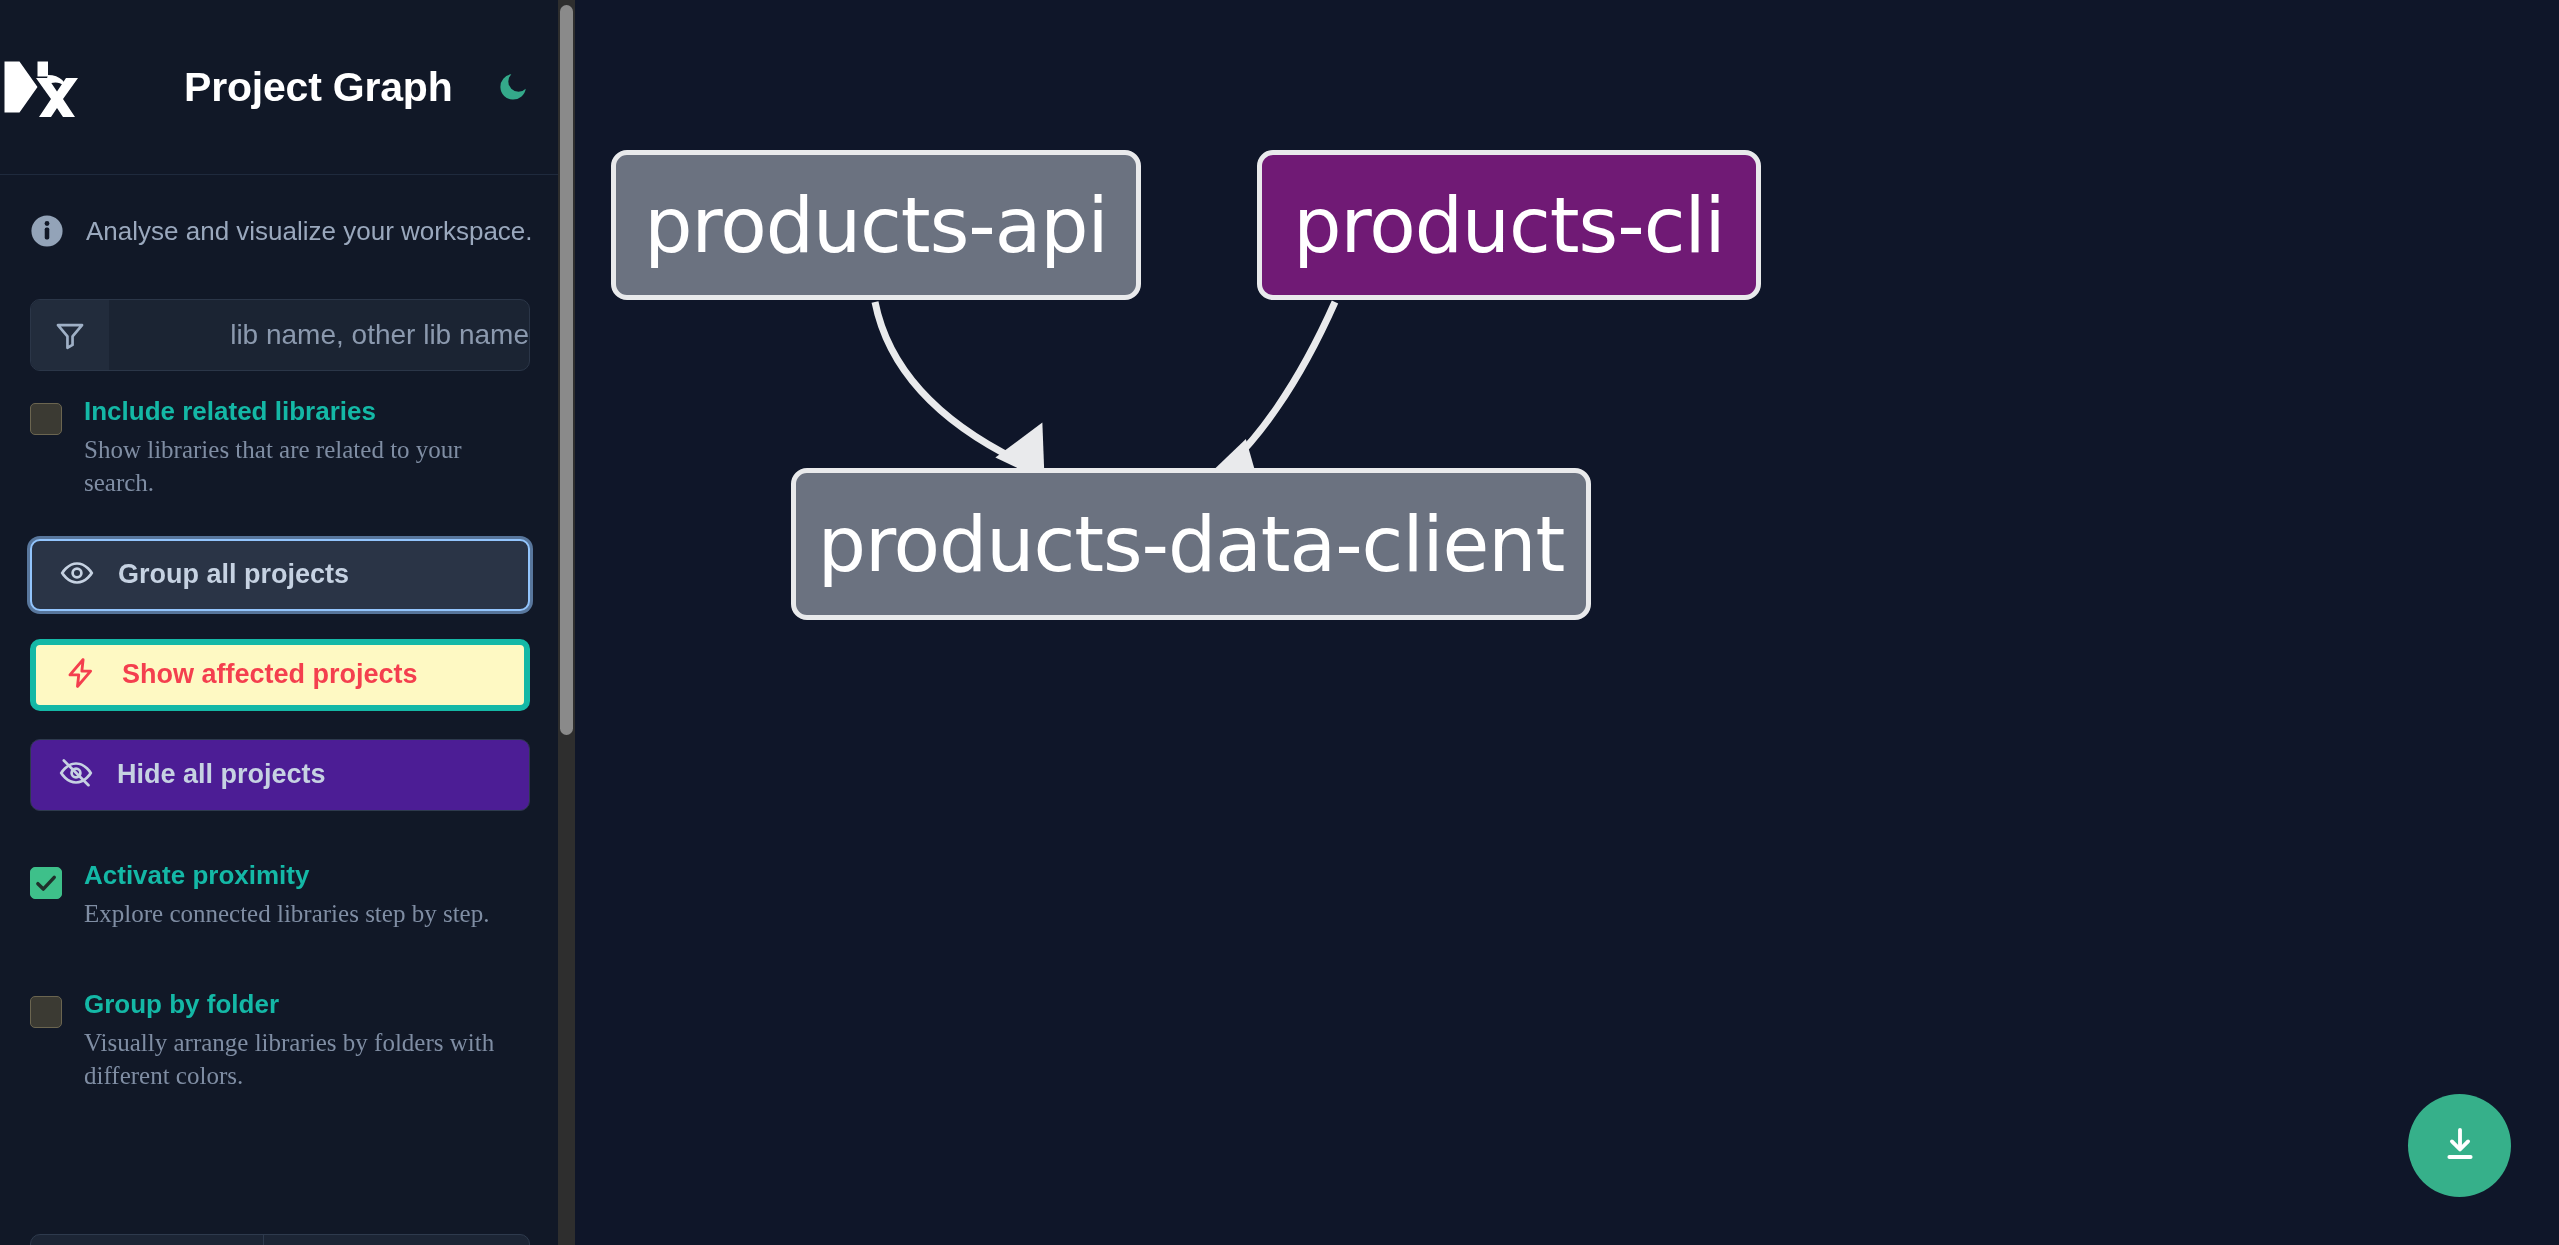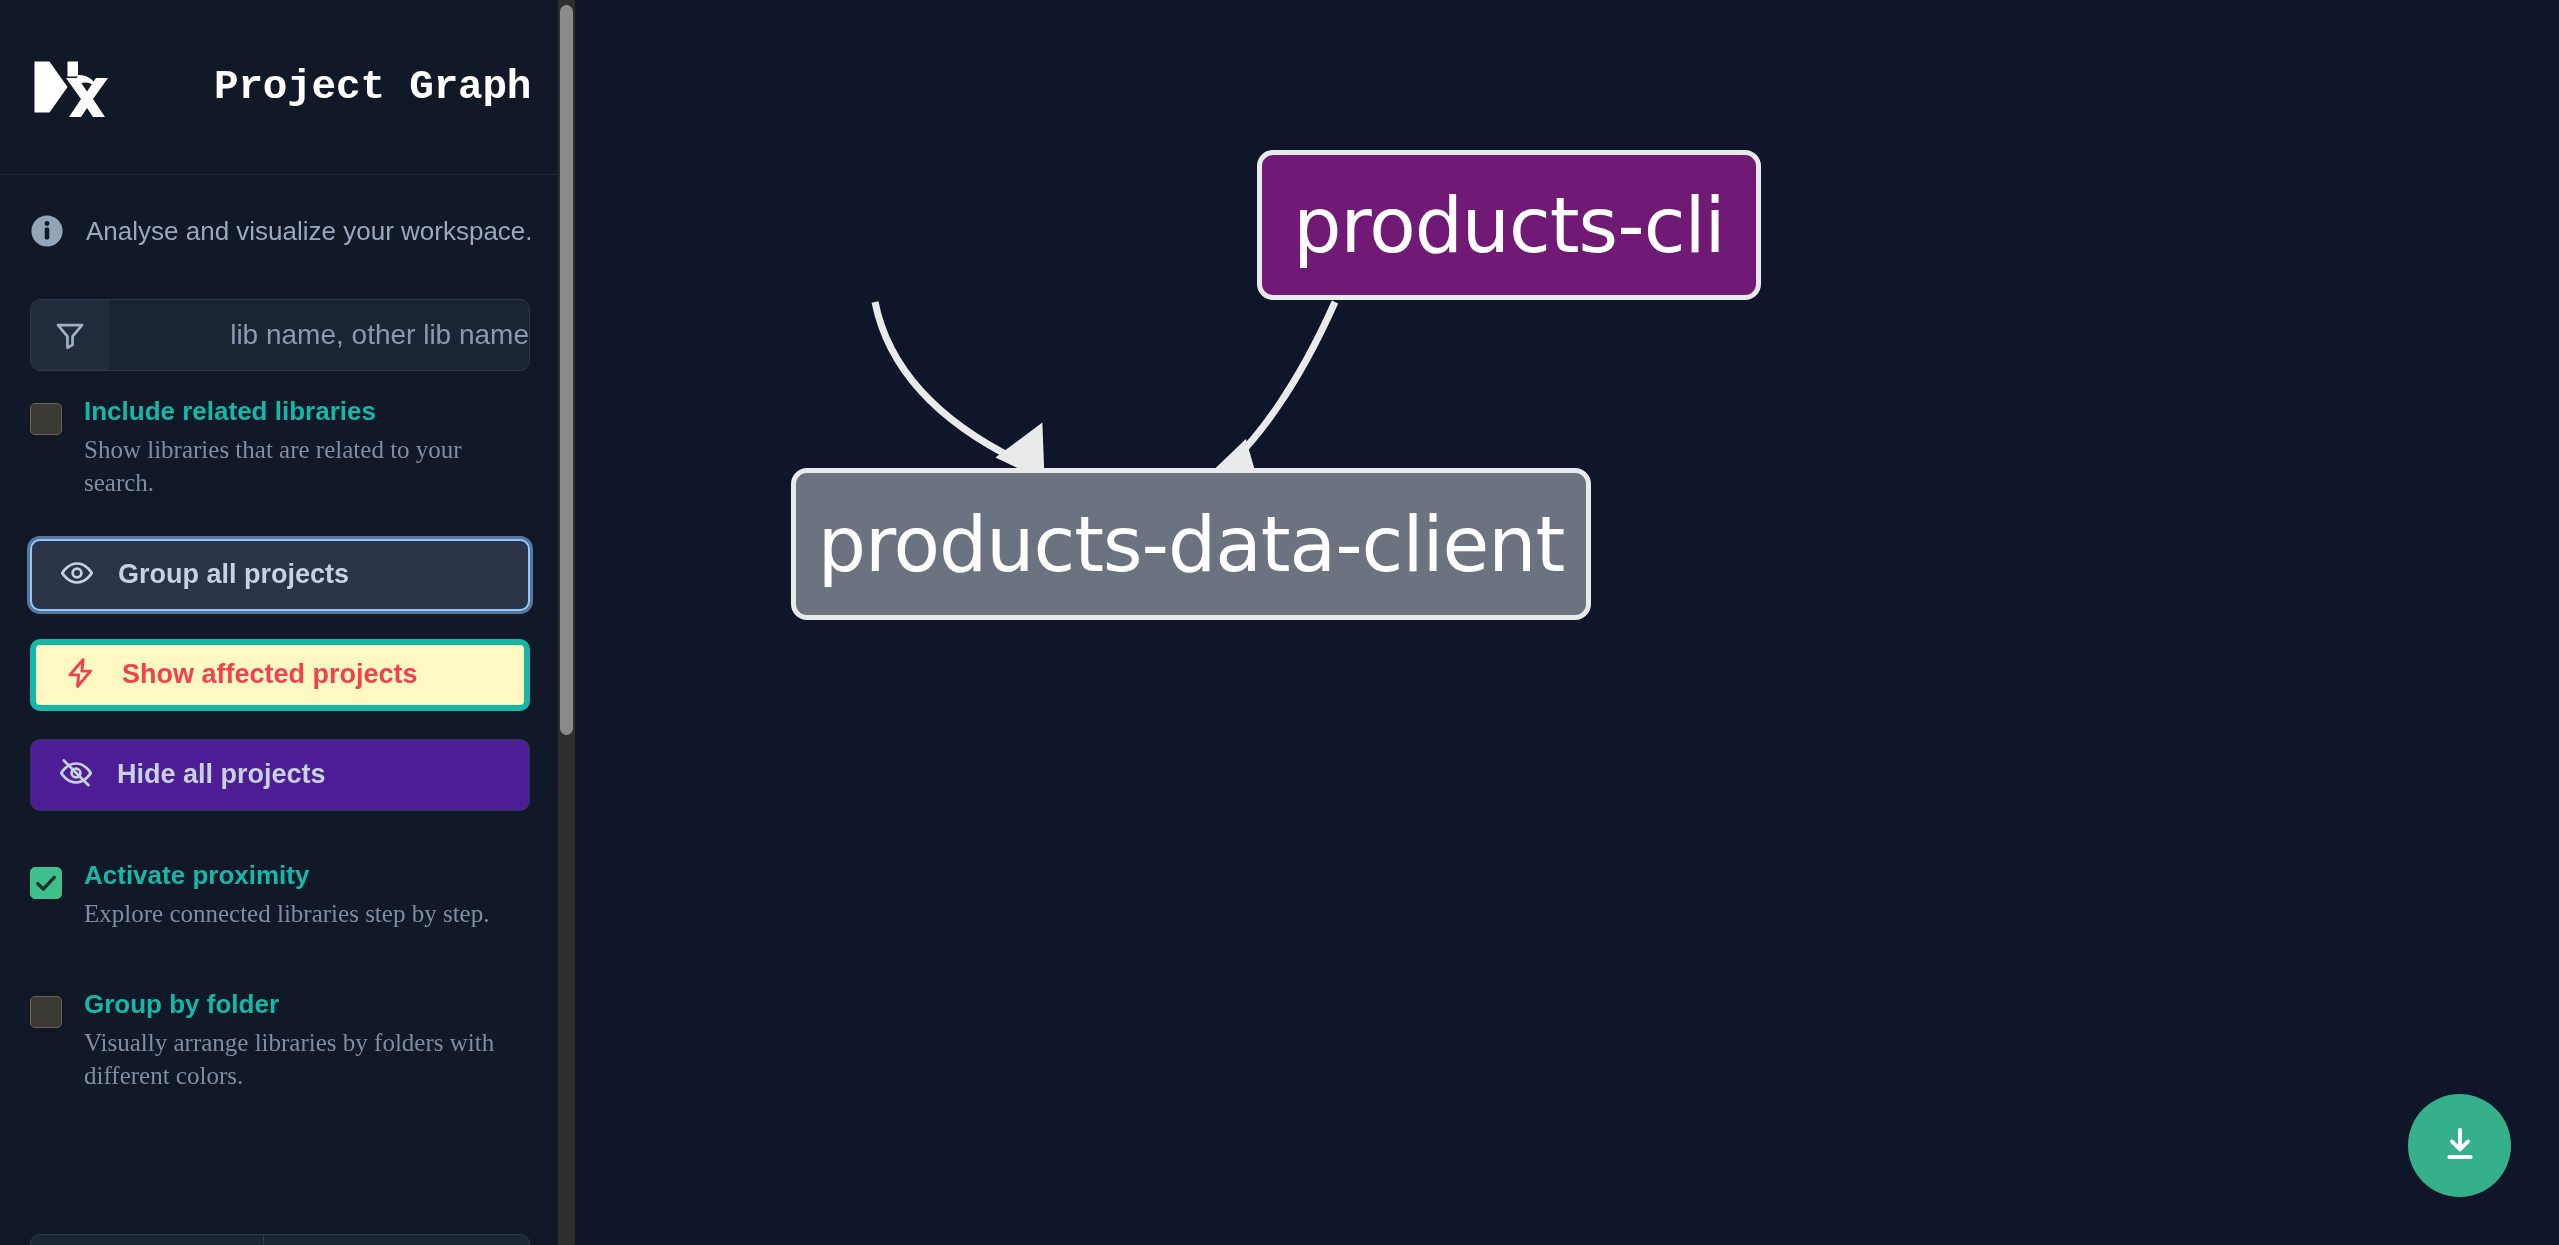--- a/index.html
+++ b/index.html
@@ -31,23 +31,21 @@
     position: absolute;
     top: 0; left: 0;
     width: 560px;
     height: 1245px;
   }
 
   .brand-row {
     height: 175px;
     display: flex;
     align-items: center;
-    padding-left: 30px;
     border-bottom: 1px solid #1f2a3d;
-    font-family: Liberation Mono, monospace;
   }
   .nx-logo { width: 96px; height: 60px; flex: 0 0 96px; }
   .brand-title {
     font-size: 41px;
     font-weight: 700;
     color: #ffffff;
     margin-left: 88px;
     letter-spacing: -0.2px;
     white-space: nowrap;
   }
@@ -354,20 +352,23 @@
     <svg class="graph-svg" viewBox="0 0 1984 1245" preserveAspectRatio="none">
       <defs>
         <marker id="arrowhead" markerWidth="9" markerHeight="9" refX="4.5" refY="7.6" orient="auto">
           <path d="M0.6 8.6 L4.5 1.2 L8.4 8.6 Z" fill="#e9eaec"></path>
         </marker>
       </defs>
       <path d="M300 302 C 318 392 400 440 448 463" stroke="#e9eaec" stroke-width="7" fill="none" marker-end="url(#arrowhead)"></path>
       <path d="M760 302 C 720 392 680 440 656 463" stroke="#e9eaec" stroke-width="7" fill="none" marker-end="url(#arrowhead)"></path>
     </svg>
 
+    <div class="node gray" style="left:36px; top:150px; width:530px; height:150px;">
+      <span>products-api</span>
+    </div>
 
     <div class="node red" style="left:682px; top:150px; width:504px; height:150px;">
       <span>products-cli</span>
     </div>
 
     <div class="node gray" style="left:216px; top:468px; width:800px; height:152px;">
       <span>products-data-client</span>
     </div>
 
     <button class="fab">

